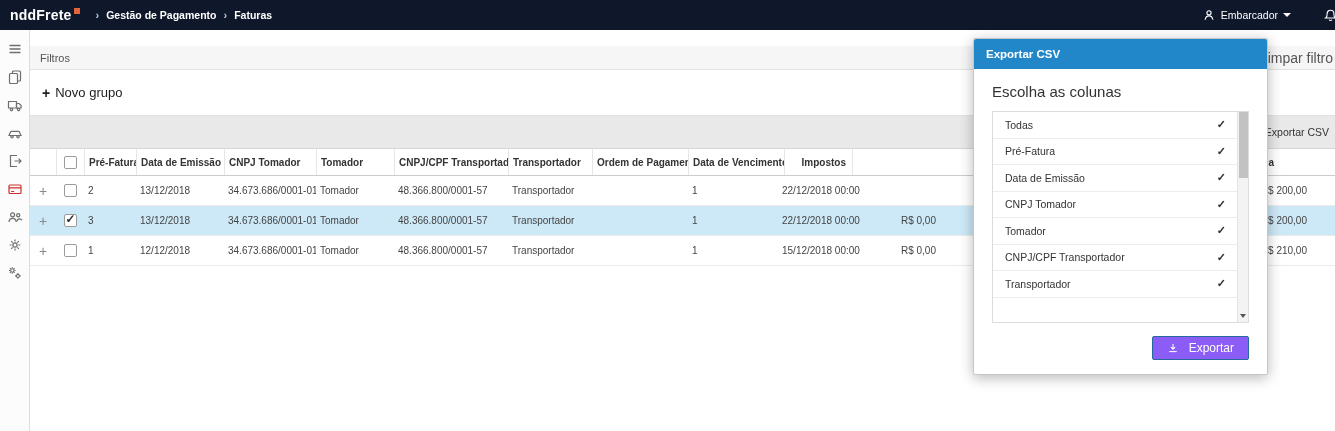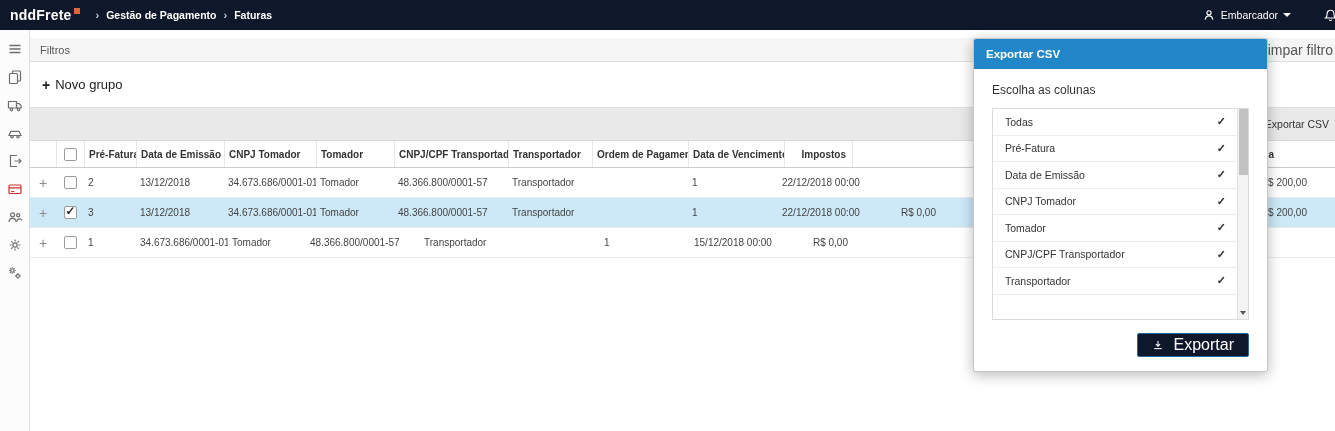--- a/index.html
+++ b/index.html
@@ -17,21 +17,21 @@
   .caret-down { width:0; height:0; border-left:4px solid transparent; border-right:4px solid transparent; border-top:4px solid #fff; display:inline-block; }
   .bell-wrap { width:22px; height:22px; display:flex; align-items:center; justify-content:center; margin-left:8px; margin-right:-6px; cursor:pointer; }
 
   
   .sidebar { position:absolute; top:30px; left:0; bottom:0; width:30px; background:#fcfcfc; border-right:1px solid #ddd; display:flex; flex-direction:column; align-items:center; padding-top:10px; gap:11px; z-index:4; }
   .side-icon { width:17px; height:17px; color:#6e6e6e; display:flex; align-items:center; justify-content:center; cursor:pointer; }
   .side-icon.active { color:#c9302c; }
   .side-icon svg { width:16px; height:16px; }
 
   
-  .main { position:absolute; top:38px; left:30px; width:1305px; bottom:0; background:#fff; }
+  .main { position:absolute; top:46px; left:30px; width:1305px; bottom:0; background:#fff; }
 
   .filters-bar { height:24px; background:#f6f6f6; border-bottom:1px solid #e1e1e1; display:flex; align-items:center; padding:0 2px 0 10px; font-size:11px; color:#555; }
   .clear-filter { margin-left:auto; display:flex; align-items:center; gap:4px; font-size:14px; color:#555; cursor:pointer; white-space:nowrap; }
   .clear-filter svg { width:12px; height:12px; }
 
   .group-bar { height:46px; background:#fff; border-bottom:1px solid #e1e1e1; display:flex; align-items:center; padding-left:12px; }
   .new-group-btn { display:flex; align-items:center; gap:5px; cursor:pointer; color:#222; }
   .new-group-btn .plus { font-size:14px; font-weight:bold; line-height:1; }
   .new-group-btn .lbl { font-size:13px; }
 
@@ -55,30 +55,30 @@
   .c11{width:96px} .c12{width:68px} .c13{width:286px} .c14{width:85px} .c15{width:70px}
   .expand-plus { color:#8a8a8a; font-size:14px; line-height:1; cursor:pointer; }
 
   input.cb { appearance:none; -webkit-appearance:none; width:13px; height:13px; border:1px solid #9b9b9b; border-radius:2px; background:#fff; position:relative; cursor:pointer; }
   input.cb:checked::after { content:"\2713"; position:absolute; top:-3px; left:1px; font-size:12px; font-weight:bold; color:#2b2b2b; }
 
   
   .modal { position:absolute; left:973px; top:38px; width:295px; background:#fff; border:1px solid #c7c7c7; border-radius:2px; box-shadow:0 3px 14px rgba(0,0,0,.28); z-index:20; }
   .modal-header { height:30px; background:#2287c9; color:#fff; display:flex; align-items:center; padding-left:12px; font-size:11.5px; font-weight:bold; border-radius:2px 2px 0 0; }
   .modal-body { padding:12px 18px 14px 18px; }
-  .modal-subtitle { font-size:12px; color:#333; margin:2px 0 11px 0; }
+  .modal-subtitle { font-size:15px; color:#333; margin:2px 0 11px 0; }
   .options-box { position:relative; border:1px solid #dcdcdc; height:212px; overflow:hidden; }
   .option-row { height:26.5px; display:flex; align-items:center; justify-content:space-between; padding:0 22px 0 12px; border-bottom:1px solid #ececec; font-size:10.5px; color:#333; cursor:pointer; }
   .option-row .check { font-weight:bold; color:#333; font-size:11px; }
   .v-scrollbar { position:absolute; top:0; right:0; bottom:0; width:11px; background:#f3f3f3; border-left:1px solid #e3e3e3; cursor:pointer; }
   .v-thumb { position:absolute; top:0; left:1px; width:9px; height:66px; background:#c2c2c2; }
   .v-btn { position:absolute; bottom:0; left:0; width:10px; height:12px; background:#f3f3f3; display:flex; align-items:center; justify-content:center; }
   .tri-down { width:0; height:0; border-left:3px solid transparent; border-right:3px solid transparent; border-top:4px solid #555; }
   .modal-footer { display:flex; justify-content:flex-end; margin-top:13px; }
-  .export-btn { background:#0f172a; border:1px solid #25699f; border-radius:2px; color:#fff; height:24px; display:flex; align-items:center; gap:10px; padding:0 14px; font-size:16px; cursor:pointer; }
+  .export-btn { background:#8b5cf6; border:1px solid #25699f; border-radius:2px; color:#fff; height:24px; display:flex; align-items:center; gap:10px; padding:0 14px; font-size:12px; cursor:pointer; }
   .export-btn svg { width:12px; height:12px; }
 </style>
 </head>
 <body>
 
 <div id="screen">
 
   <div class="topbar">
     <span class="logo">
       <span>nddFrete</span>
@@ -290,20 +290,21 @@
       </div>
 
       <div class="g-row g-body-row">
         <div class="cell c1 center">
             <span class="expand-plus">+</span>
           </div>
         <div class="cell c2 center">
             <input type="checkbox" class="cb" style="">
           </div>
         <div class="cell c3">1</div>
+        <div class="cell c4">12/12/2018</div>
         <div class="cell c5">34.673.686/0001-01</div>
         <div class="cell c6">Tomador</div>
         <div class="cell c7">48.366.800/0001-57</div>
         <div class="cell c8">Transportador</div>
         <div class="cell c9"></div>
         <div class="cell c10">1</div>
         <div class="cell c11">15/12/2018 00:00</div>
         <div class="cell c12 right">R$ 0,00</div>
         <div class="cell c13"></div>
         <div class="cell c14 right">R$ 210,00</div>

